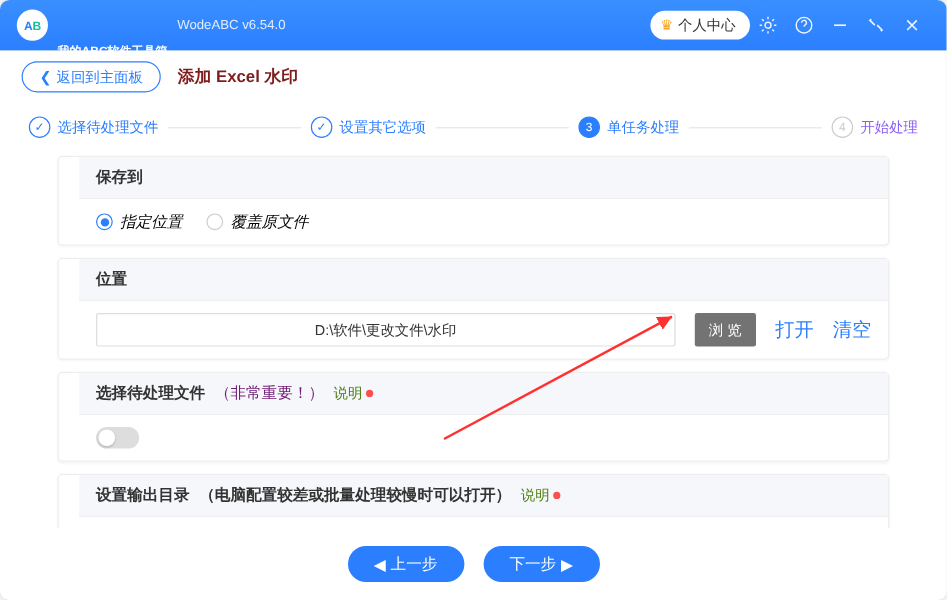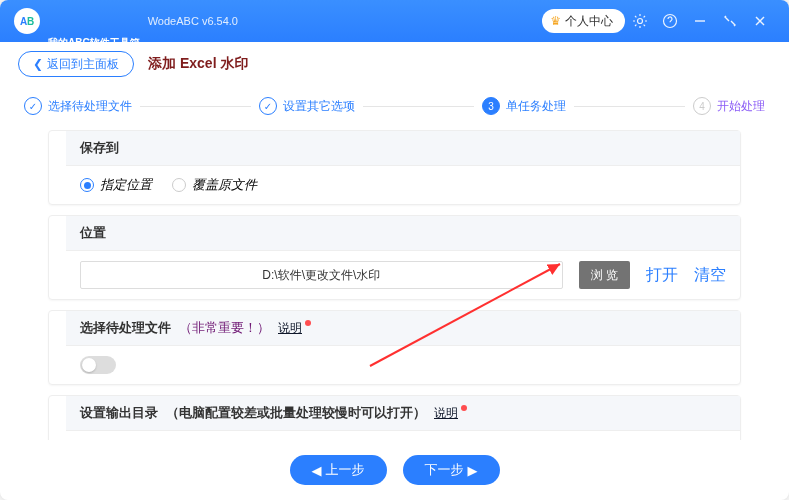--- a/index.html
+++ b/index.html
@@ -31,21 +31,21 @@
 .section-body { padding: 10px 14px; display: flex; align-items: center; gap: 16px; }
 .radio-group { display: flex; gap: 20px; font-style: italic; }
 .radio-item { display: flex; align-items: center; gap: 6px; font-size: 13px; cursor: pointer; }
 .radio-dot { width: 14px; height: 14px; border: 1.5px solid #ccc; border-radius: 50%; display: flex; align-items: center; justify-content: center; }
 .radio-dot.checked { border-color: #2b7fff; }
 .radio-dot.checked::after { content: ""; width: 7px; height: 7px; background: #2b7fff; border-radius: 50%; }
 .path-input { flex: 1; height: 28px; border: 1px solid #ddd; border-radius: 2px; padding: 0 8px; font-size: 12px; color: #333; text-align: center; }
 .browse-btn { height: 28px; padding: 0 12px; background: #737373; color: #fff; border: none; font-size: 12px; cursor: pointer; border-radius: 2px; }
 .text-link { color: #2b7fff; font-size: 16px; cursor: pointer; }
 .important { color: #701a75; font-weight: normal; }
-.help-link { color: #0f172a; font-size: 12px; display: flex; align-items: flex-start; gap: 3px; cursor: pointer; font-weight: normal; text-decoration: underline; }
+.help-link { color: #4d7c0f; font-size: 12px; display: flex; align-items: center; gap: 3px; cursor: pointer; font-weight: normal; }
 .help-tag { display: inline-flex; width: 6px; height: 6px; background: #ff4d4f; border-radius: 50%; }
 .toggle { width: 36px; height: 18px; background: #ddd; border-radius: 9px; position: relative; cursor: pointer; }
 .toggle::after { content: ""; width: 14px; height: 14px; background: #fff; border-radius: 50%; position: absolute; top: 2px; left: 2px; box-shadow: 0 1px 2px rgba(0,0,0,0.2); }
 .footer { height: 60px; display: flex; align-items: center; justify-content: center; gap: 16px; }
 .nav-btn { height: 30px; border-radius: 15px; padding: 0 22px; background: #2b7fff; color: #fff; border: none; font-size: 13px; cursor: pointer; display: flex; align-items: center; gap: 4px; }
 .arrow-annotation { position: absolute; pointer-events: none; }
 .section-head-inline { background: #f5f7fa; padding: 8px 14px; font-size: 13px; font-weight: 600; color: #333; border-bottom: 1px solid #eee; display: flex; align-items: center; gap: 8px; flex-wrap: wrap; }
 </style>
 </head>
 <body>

